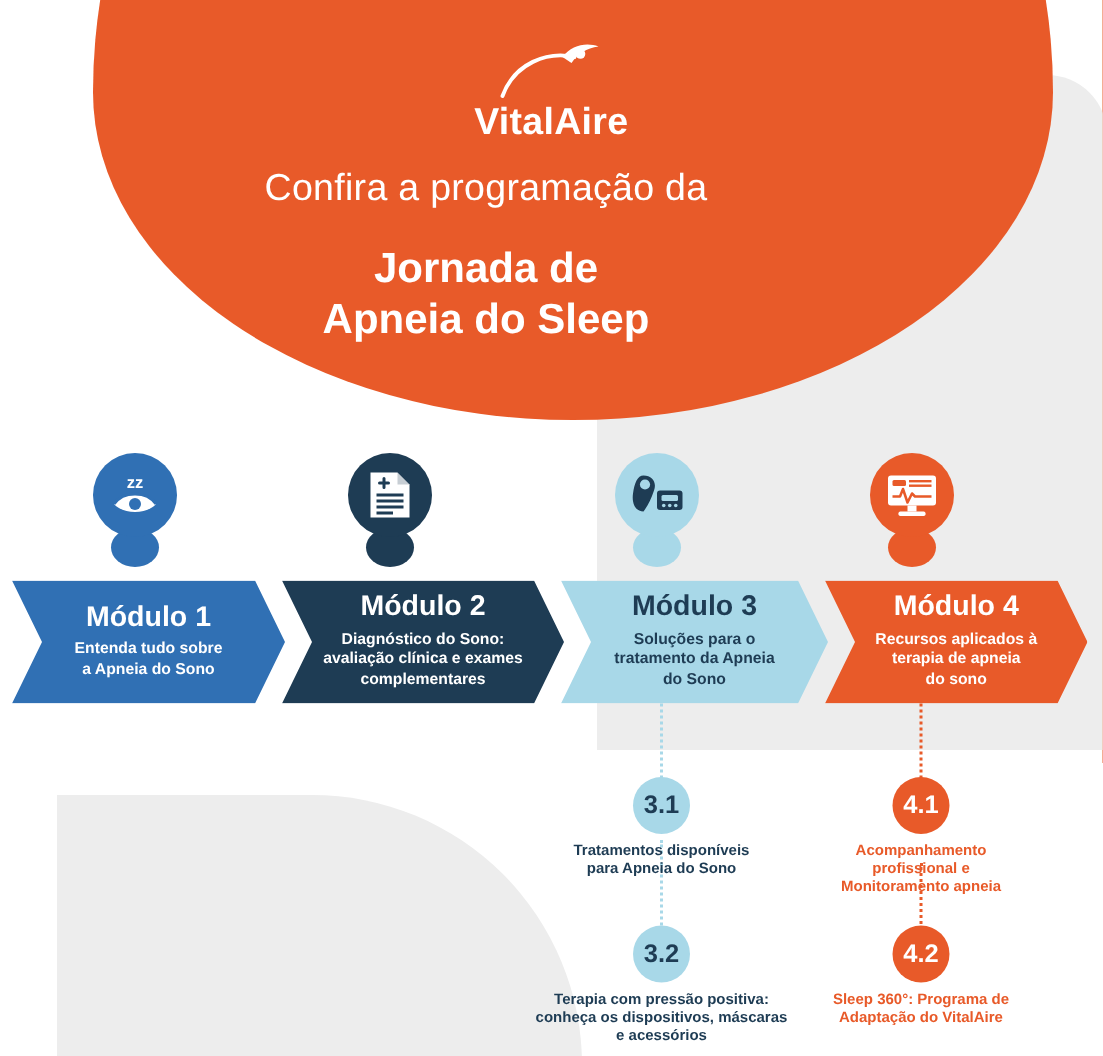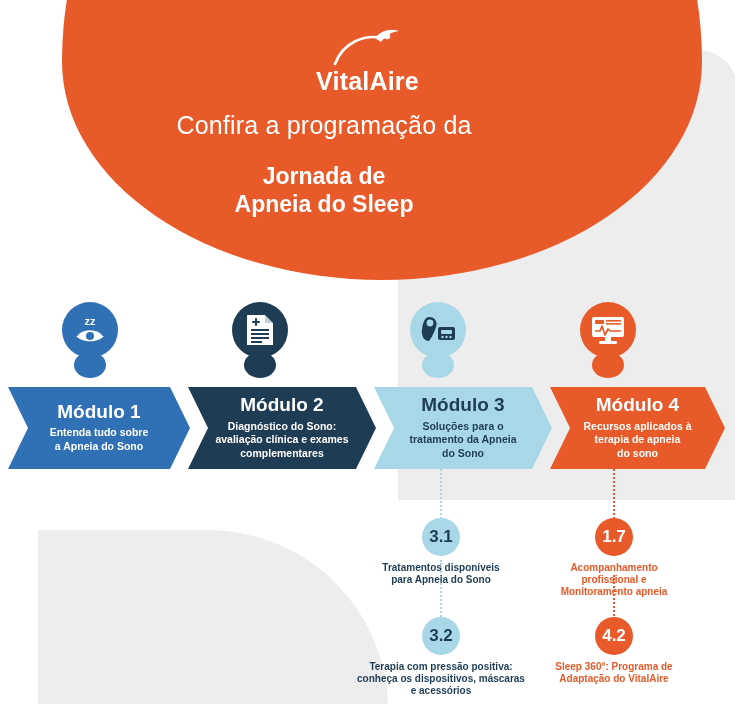--- a/index.html
+++ b/index.html
@@ -48,21 +48,21 @@
     margin-top:1px;
   }
   .headline{
     position:absolute;left:0;top:110px;width:648px;text-align:center;z-index:5;
   }
   .headline .kicker{
     color:#ffffff;font-size:25px;font-weight:400;letter-spacing:.2px;
     line-height:1.2;
   }
   .headline .big{
-    color:#ffffff;font-size:23px;font-weight:bold;line-height:1.22;
+    color:#ffffff;font-size:28px;font-weight:bold;line-height:1.22;
     margin-top:22px;
   }
 
   
   .pin{
     position:absolute;z-index:6;width:56px;height:76px;
   }
   .pin .head{
     position:absolute;left:0;top:0;width:56px;height:56px;border-radius:50%;
     display:flex;align-items:center;justify-content:center;
@@ -242,21 +242,21 @@
   <div class="subitem" style="left:341px;top:617px;">
     <div class="subcircle" style="background:#a8d8e8;color:#1e3c54;">3.2</div>
     <div class="subtext" style="color:#1e3c54;">
       <div>Terapia com pressão positiva:</div>
       <div>conheça os dispositivos, máscaras</div>
       <div>e acessórios</div>
     </div>
   </div>
 
   <div class="subitem" style="left:514px;top:518px;">
-    <div class="subcircle" style="background:#e85a29;color:#ffffff;">1.7</div>
+    <div class="subcircle" style="background:#e85a29;color:#ffffff;">4.1</div>
     <div class="subtext" style="color:#e85a29;">
       <div>Acompanhamento</div>
       <div>profissional e</div>
       <div>Monitoramento apneia</div>
     </div>
   </div>
 
   <div class="subitem" style="left:514px;top:617px;">
     <div class="subcircle" style="background:#e85a29;color:#ffffff;">4.2</div>
     <div class="subtext" style="color:#e85a29;">

